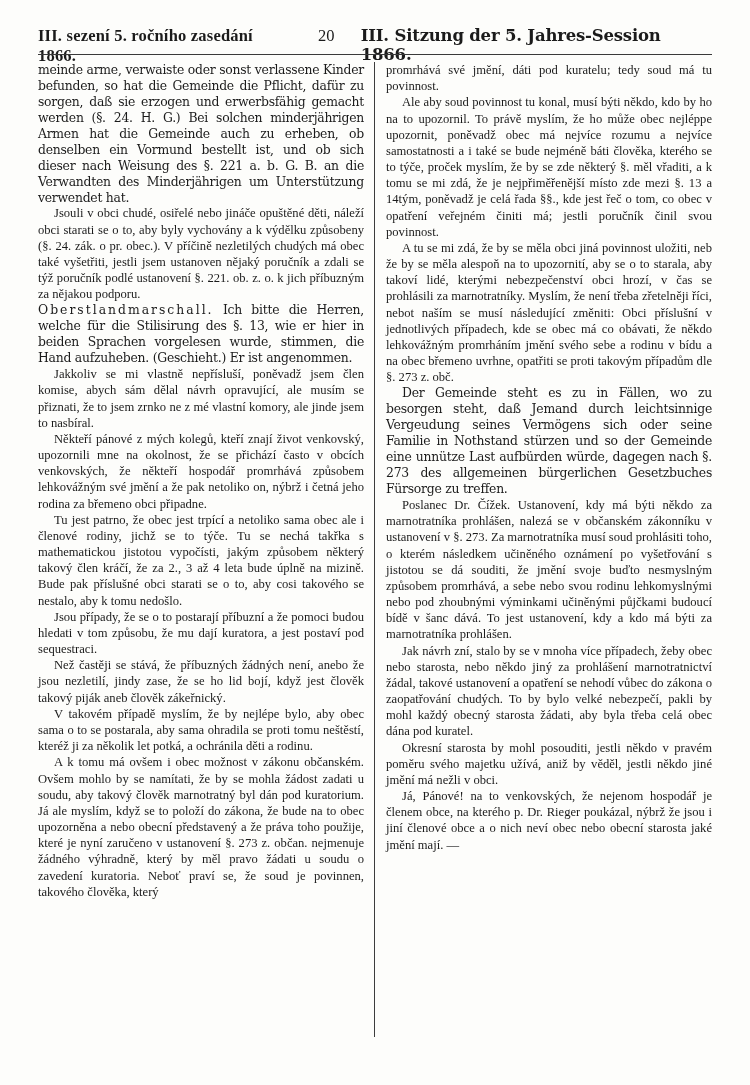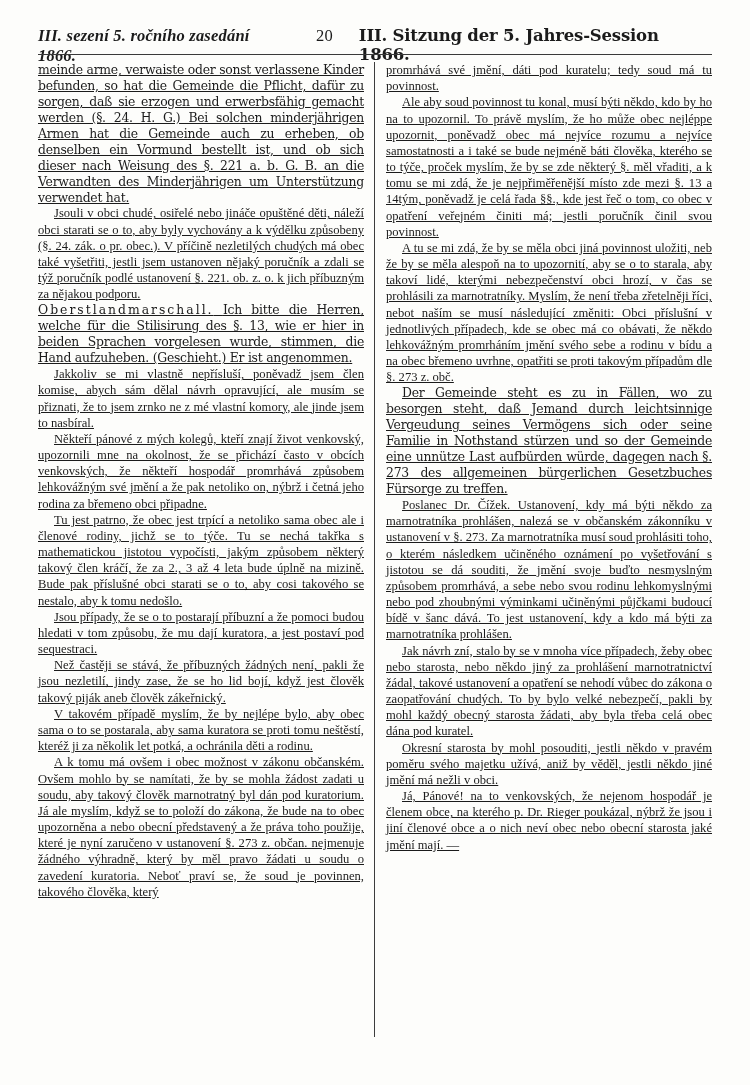--- a/index.html
+++ b/index.html
@@ -30,21 +30,20 @@
     display: flex;
     align-items: baseline;
     justify-content: center;
     gap: 26px;
     font-size: 16.5px;
     font-weight: bold;
     letter-spacing: 0.2px;
   }
   .hdr-left {
     font-family: "Liberation Serif", serif;
-    font-style: italic;
   }
   .hdr-page-number {
     font-family: "Liberation Serif", serif;
     font-weight: normal;
   }
   .hdr-right {
     font-family: "DejaVu Serif", serif;
     font-weight: bold;
     letter-spacing: -0.2px;
   }
@@ -65,21 +64,20 @@
     display: flex;
     gap: 22px;
   }
   .col {
     width: 326px;
     font-size: 12.6px;
     line-height: 1.285;
     text-align: justify;
     text-justify: inter-word;
     hyphens: auto;
-    text-decoration: underline;
   }
   .divider {
     position: absolute;
     left: 374px;
     top: 62px;
     width: 1px;
     height: 975px;
     background: #3c3c3c;
   }
   p {
@@ -121,22 +119,22 @@
       <p class="fraktur noind">meinde arme, verwaiste oder sonst verlassene Kinder befunden, so hat die Gemeinde die Pflicht, dafür zu sorgen, daß sie erzogen und erwerbsfähig gemacht werden (§. 24. H. G.) Bei solchen minderjährigen Armen hat die Gemeinde auch zu erheben, ob denselben ein Vormund bestellt ist, und ob sich dieser nach Weisung des §. 221 a. b. G. B. an die Verwandten des Minderjährigen um Unterstützung verwendet hat.</p>
       <p class="ind">Jsouli v obci chudé, osiřelé nebo jináče opuštěné děti, náleží obci starati se o to, aby byly vychovány a k výdělku způsobeny (§. 24. zák. o pr. obec.). V příčině nezletilých chudých má obec také vyšetřiti, jestli jsem ustanoven nějaký poručník a zdali se týž poručník podlé ustanovení §. 221. ob. z. o. k jich příbuzným za nějakou podporu.</p>
       <p class="fraktur noind">
         <span class="sp-fr">Oberstlandmarschall.</span>
         <span>Ich bitte die Herren, welche für die Stilisirung des §. 13, wie er hier in beiden Sprachen vorgelesen wurde, stimmen, die Hand aufzuheben. (Geschieht.) Er ist angenommen.</span>
       </p>
       <p class="ind">Jakkoliv se mi vlastně nepřísluší, poněvadž jsem člen komise, abych sám dělal návrh opravující, ale musím se přiznati, že to jsem zrnko ne z mé vlastní komory, ale jinde jsem to nasbíral.</p>
       <p class="ind">Někteří pánové z mých kolegů, kteří znají život venkovský, upozornili mne na okolnost, že se přichází často v obcích venkovských, že někteří hospodář promrhává způsobem lehkovážným své jmění a že pak netoliko on, nýbrž i četná jeho rodina za břemeno obci připadne.</p>
       <p class="ind">Tu jest patrno, že obec jest trpící a netoliko sama obec ale i členové rodiny, jichž se to týče. Tu se nechá takřka s mathematickou jistotou vypočísti, jakým způsobem některý takový člen kráčí, že za 2., 3 až 4 leta bude úplně na mizině. Bude pak příslušné obci starati se o to, aby cosi takového se nestalo, aby k tomu nedošlo.</p>
       <p class="ind">Jsou případy, že se o to postarají příbuzní a že pomoci budou hledati v tom způsobu, že mu dají kuratora, a jest postaví pod sequestraci.</p>
-      <p class="ind">Než častěji se stává, že příbuzných žádných není, pakli že jsou nezletilí, jindy zase, že se ho lid bojí, když jest člověk takový piják aneb člověk zákeřnický.</p>
-      <p class="ind">V takovém případě myslím, že by nejlépe bylo, aby obec sama o to se postarala, aby sama kuratora se proti tomu neštěstí, kteréž ji za několik let potká, a ochránila děti a rodinu.</p>
+      <p class="ind">Než častěji se stává, že příbuzných žádných není, anebo že jsou nezletilí, jindy zase, že se ho lid bojí, když jest člověk takový piják aneb člověk zákeřnický.</p>
+      <p class="ind">V takovém případě myslím, že by nejlépe bylo, aby obec sama o to se postarala, aby sama ohradila se proti tomu neštěstí, kteréž ji za několik let potká, a ochránila děti a rodinu.</p>
       <p class="ind">A k tomu má ovšem i obec možnost v zákonu občanském. Ovšem mohlo by se namítati, že by se mohla žádost zadati u soudu, aby takový člověk marnotratný byl dán pod kuratorium. Já ale myslím, když se to položí do zákona, že bude na to obec upozorněna a nebo obecní představený a že práva toho použije, které je nyní zaručeno v ustanovení §. 273 z. občan. nejmenuje žádného výhradně, který by měl pravo žádati u soudu o zavedení kuratoria. Neboť praví se, že soud je povinnen, takového člověka, který</p>
     </div>
 
     <div class="col">
       <p class="noind">promrhává své jmění, dáti pod kuratelu; tedy soud má tu povinnost.</p>
       <p class="ind">Ale aby soud povinnost tu konal, musí býti někdo, kdo by ho na to upozornil. To právě myslím, že ho může obec nejléppe upozornit, poněvadž obec má nejvíce rozumu a nejvíce samostatnosti a i také se bude nejméně báti člověka, kterého se to týče, proček myslím, že by se zde některý §. měl vřaditi, a k tomu se mi zdá, že je nejpřiměřenější místo zde mezi §. 13 a 14tým, poněvadž je celá řada §§., kde jest řeč o tom, co obec v opatření veřejném činiti má; jestli poručník činil svou povinnost.</p>
       <p class="ind">A tu se mi zdá, že by se měla obci jiná povinnost uložiti, neb že by se měla alespoň na to upozornití, aby se o to starala, aby takoví lidé, kterými nebezpečenství obci hrozí, v čas se prohlásili za marnotratníky. Myslím, že není třeba zřetelněji říci, nebot naším se musí následující změniti: Obci příslušní v jednotlivých případech, kde se obec má co obávati, že někdo lehkovážným promrháním jmění svého sebe a rodinu v bídu a na obec břemeno uvrhne, opatřiti se proti takovým případům dle §. 273 z. obč.</p>
       <p class="fraktur ind">Der Gemeinde steht es zu in Fällen, wo zu besorgen steht, daß Jemand durch leichtsinnige Vergeudung seines Vermögens sich oder seine Familie in Nothstand stürzen und so der Gemeinde eine unnütze Last aufbürden würde, dagegen nach §. 273 des allgemeinen bürgerlichen Gesetzbuches Fürsorge zu treffen.</p>
       <p class="ind">Poslanec Dr. Čížek. Ustanovení, kdy má býti někdo za marnotratníka prohlášen, nalezá se v občanském zákonníku v ustanovení v §. 273. Za marnotratníka musí soud prohlásiti toho, o kterém následkem učiněného oznámení po vyšetřování s jistotou se dá souditi, že jmění svoje buďto nesmyslným způsobem promrhává, a sebe nebo svou rodinu lehkomyslnými nebo pod zhoubnými výminkami učiněnými půjčkami budoucí bídě v šanc dává. To jest ustanovení, kdy a kdo má býti za marnotratníka prohlášen.</p>
       <p class="ind">Jak návrh zní, stalo by se v mnoha více případech, žeby obec nebo starosta, nebo někdo jiný za prohlášení marnotratnictví žádal, takové ustanovení a opatření se nehodí vůbec do zákona o zaopatřování chudých. To by bylo velké nebezpečí, pakli by mohl každý obecný starosta žádati, aby byla třeba celá obec dána pod kuratel.</p>

